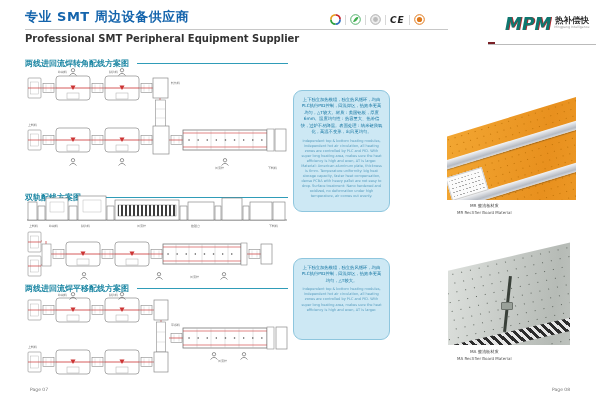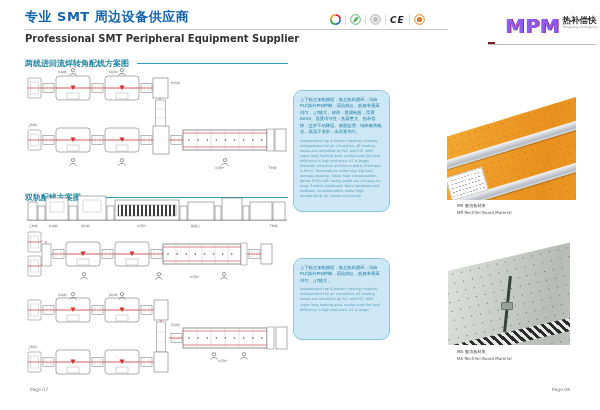--- a/index.html
+++ b/index.html
@@ -1,28 +1,28 @@
 <!DOCTYPE html>
 <html><head>
 <meta charset="utf-8">
 <style>
   html,body{margin:0;padding:0;background:#e9e9e9;}
   .page{position:relative;width:600px;height:410px;background:#ffffff;overflow:hidden;
-        font-family:"DejaVu Sans","Liberation Sans",sans-serif;}
+        font-family:"DejaVu Sans","Liberation Sans",sans-serif;text-align:center;}
   .abs{position:absolute;}
 
   
   .main-title{left:25px;top:8px;font-size:13px;font-weight:bold;color:#1464ac;letter-spacing:.5px;}
   .header-rule-left{left:25px;top:29px;width:423px;height:1px;background:#c8c8c8;}
   .subtitle{left:25px;top:33px;font-size:10px;color:#333;font-weight:700;}
   .cert-row{left:322px;top:14px;display:flex;align-items:center;gap:4px;padding-left:8px;}
   .cert-sep{width:1px;height:10px;background:#d8d8d8;}
   .ce-text{font-size:9px;font-weight:bold;color:#222;letter-spacing:1px;font-style:italic;}
   .logo-wrap{left:505px;top:16px;display:flex;align-items:flex-start;gap:3px;}
-  .logo-mpm{font-size:20px;font-weight:bold;color:#8b5cf6;line-height:1;
+  .logo-mpm{font-size:17px;font-weight:bold;font-style:italic;color:#0f766e;line-height:1;
             text-shadow:1px 0 0 #b02a30;}
   .logo-right{display:flex;flex-direction:column;line-height:1;}
   .logo-zh{font-size:8.5px;font-weight:bold;color:#2a2a2a;}
   .logo-sub{font-size:3.2px;color:#999;margin-top:1px;}
   .logo-underline{left:488px;top:42px;width:7px;height:3px;background:#7a2026;}
   .header-rule-right{left:488px;top:44px;width:108px;height:1px;background:#bbb;}
 
   
   .sec-title-row{display:flex;align-items:center;gap:8px;width:263px;}
   .sec-title{font-size:8px;font-weight:bold;color:#1b86a3;white-space:nowrap;}
@@ -275,20 +275,24 @@
       </g>
       <use href="#g-conv" x="224" y="21.5"></use>
       <rect x="236" y="16" width="11" height="20" fill="#fff" stroke="#8a8a8a" stroke-width="0.7"></rect>
       <use href="#g-op" x="55" y="44"></use>
       <use href="#g-op" x="130" y="44"></use>
       <use href="#g-op" x="195" y="44"></use>
       <text class="dlabel" x="165" y="50">回流焊</text>
     </g>
   </svg>
 
+  <div class="abs sec-title-row st3">
+    <span class="sec-title">两线进回流焊平移配线方案图</span>
+    <span class="sec-rule"></span>
+  </div>
 
   <svg class="diag d3" width="268" height="90" viewBox="0 0 268 90">
     <g>
       <line x1="4" y1="18" x2="129" y2="18" stroke="#cc3333" stroke-width="0.7"></line>
       <line x1="4" y1="70" x2="129" y2="70" stroke="#cc3333" stroke-width="0.7"></line>
       <line x1="136" y1="28" x2="136" y2="62" stroke="#cc3333" stroke-width="0.7"></line>
       <line x1="144" y1="46" x2="160" y2="46" stroke="#cc3333" stroke-width="0.7"></line>
     </g>
     <g>
       <use href="#g-loader" x="3" y="8"></use>

